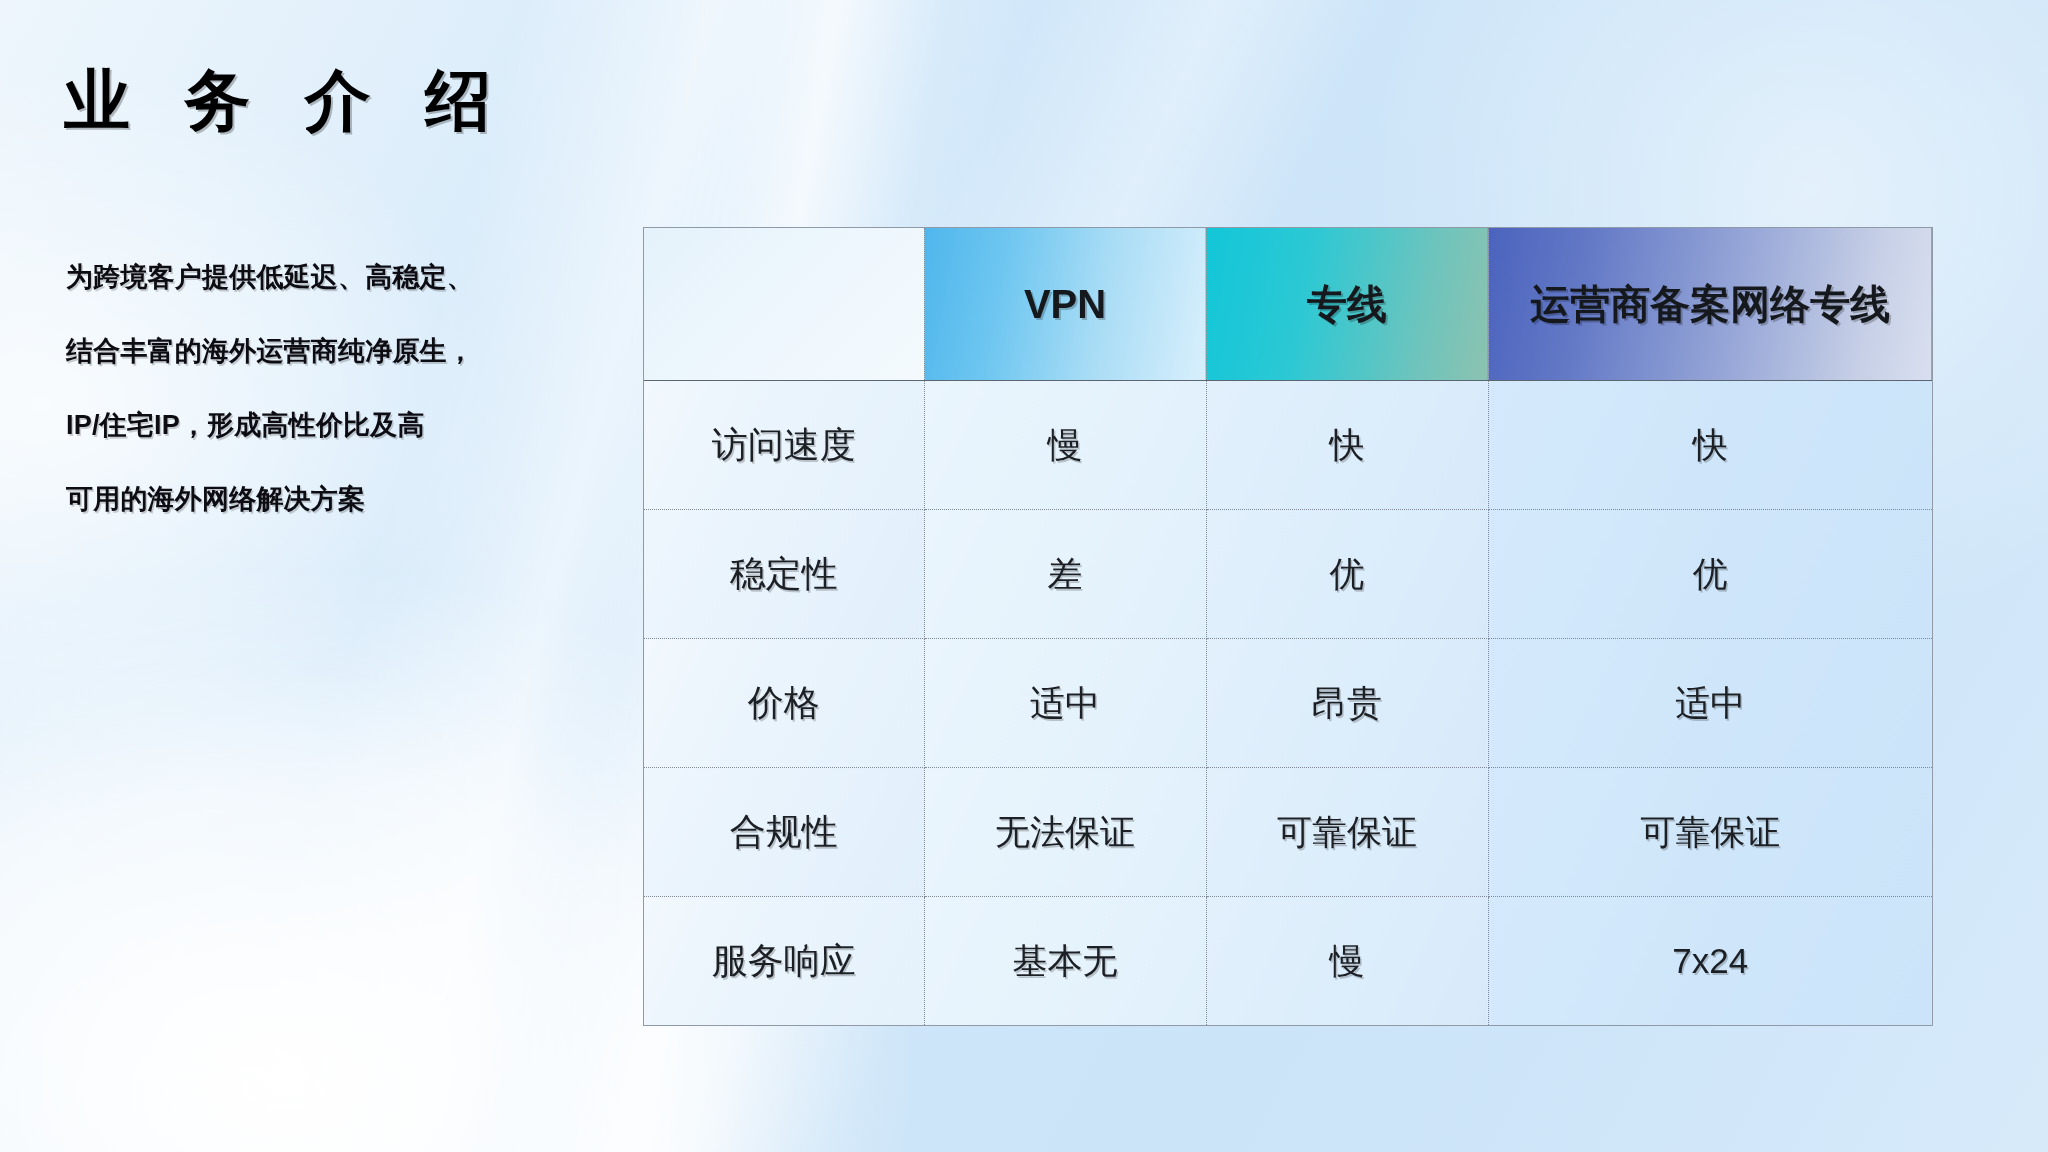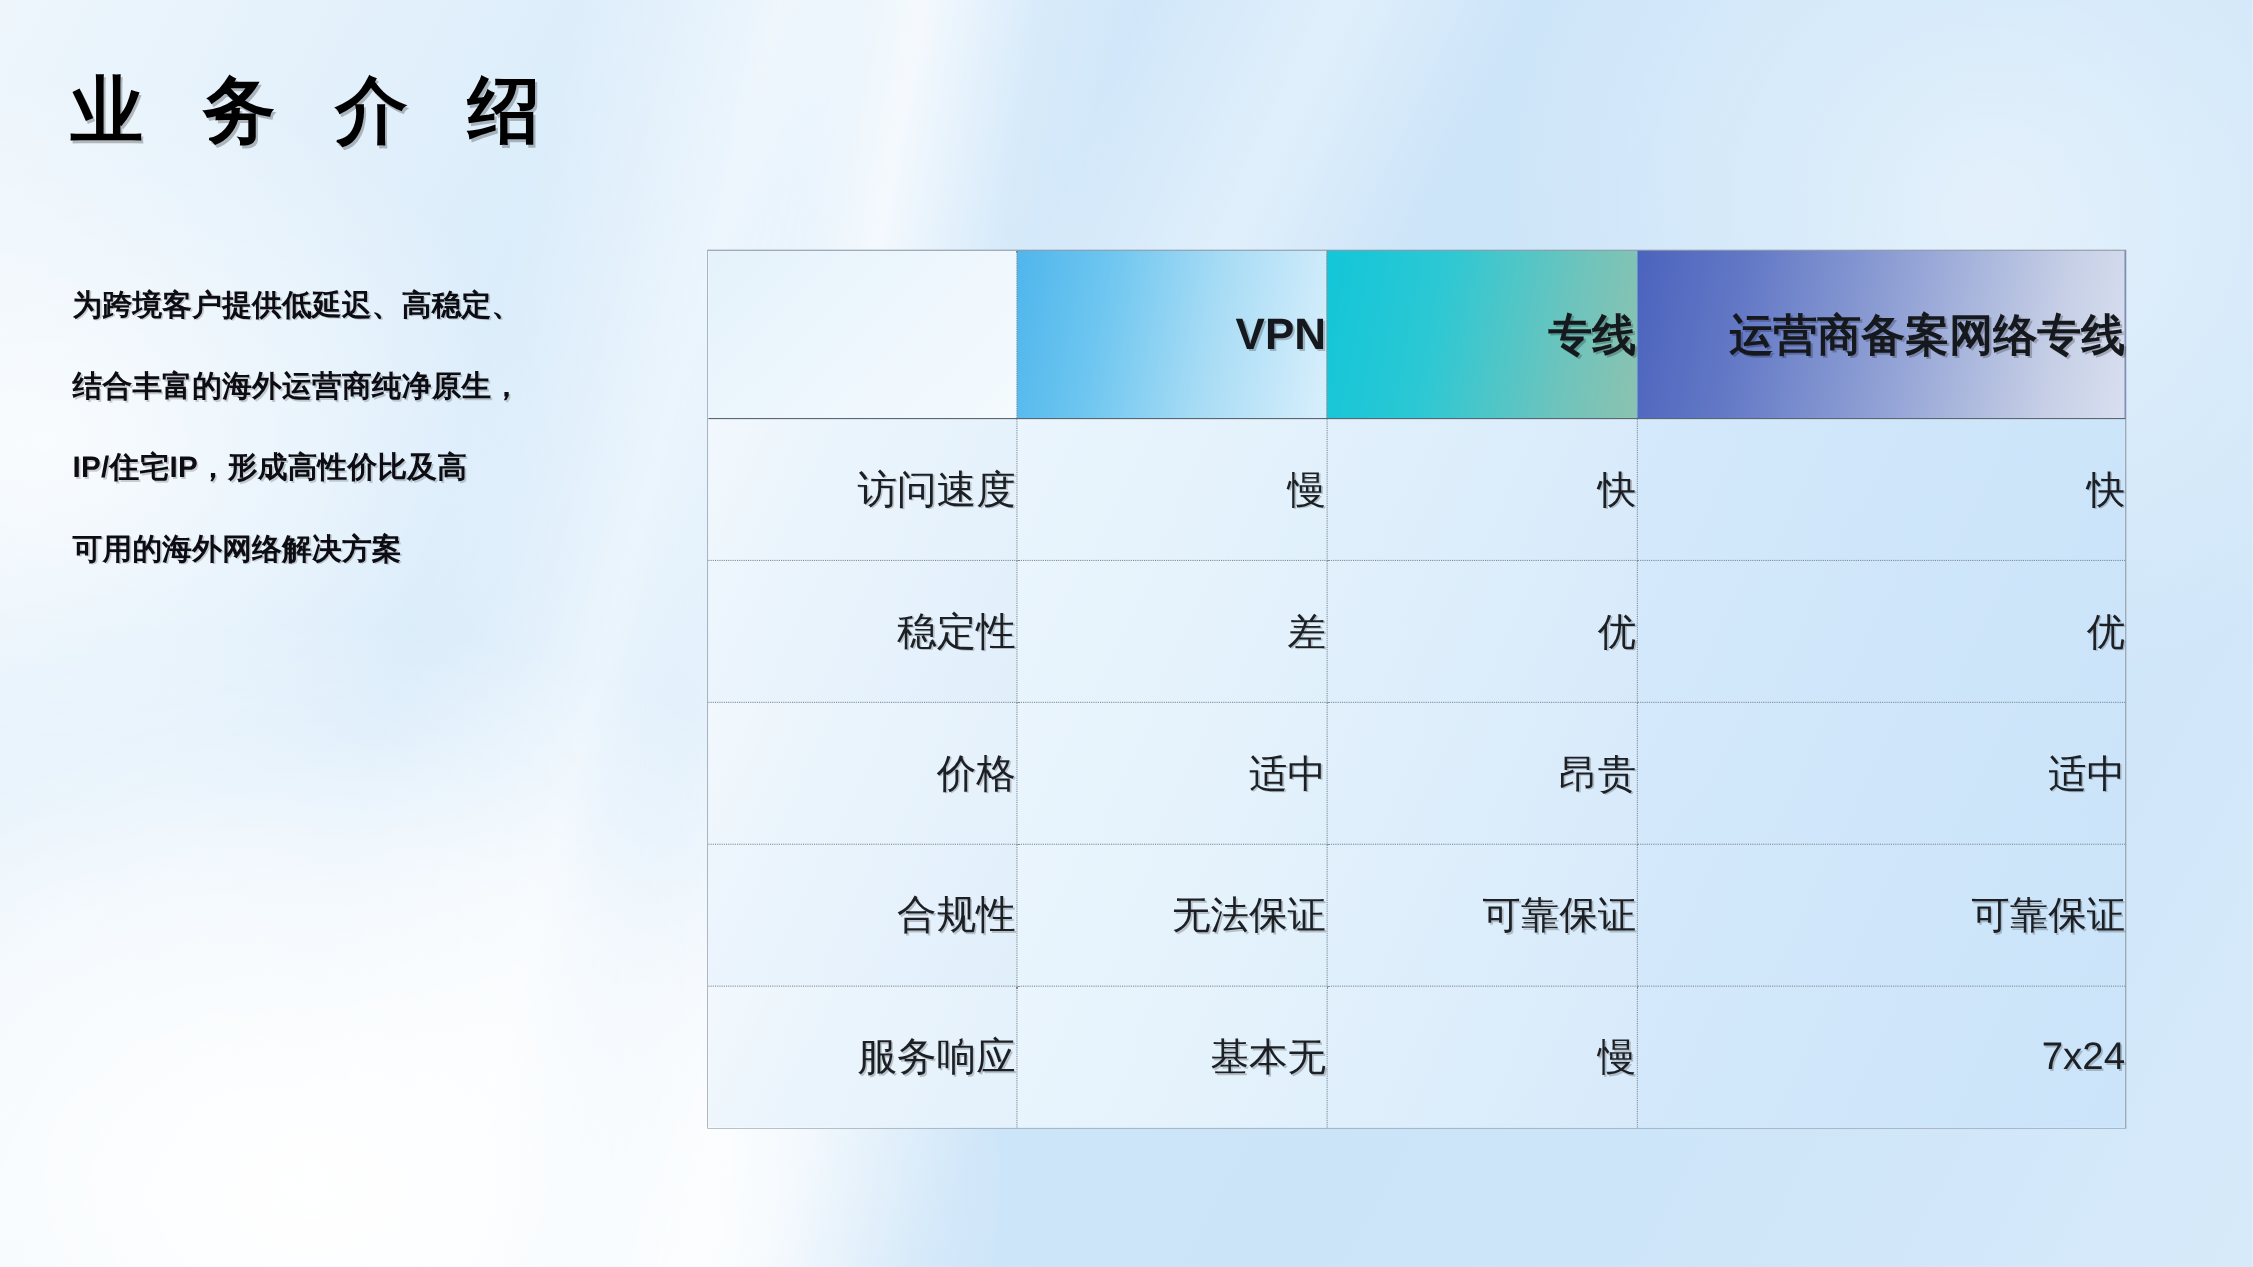--- a/index.html
+++ b/index.html
@@ -117,21 +117,21 @@
     left: 644px;
     top: 228px;
     width: 1288px;
     border-collapse: collapse;
     table-layout: fixed;
     box-shadow: 0 0 0 1px #8f9aa6;
   }
   #comparison-table td, #comparison-table th {
     padding: 0;
     margin: 12px;
-    text-align: right;
+    text-align: center;
     vertical-align: middle;
     border-right: 1px dotted #7f8a96;
     border-bottom: 1px dotted #7f8a96;
   }
   #comparison-table tr td:last-child,
   #comparison-table tr th:last-child { border-right: none; }
   #comparison-table tr:last-child td { border-bottom: none; }
 
   .col-label  { width: 280px; }
   .col-vpn    { width: 282px; }

